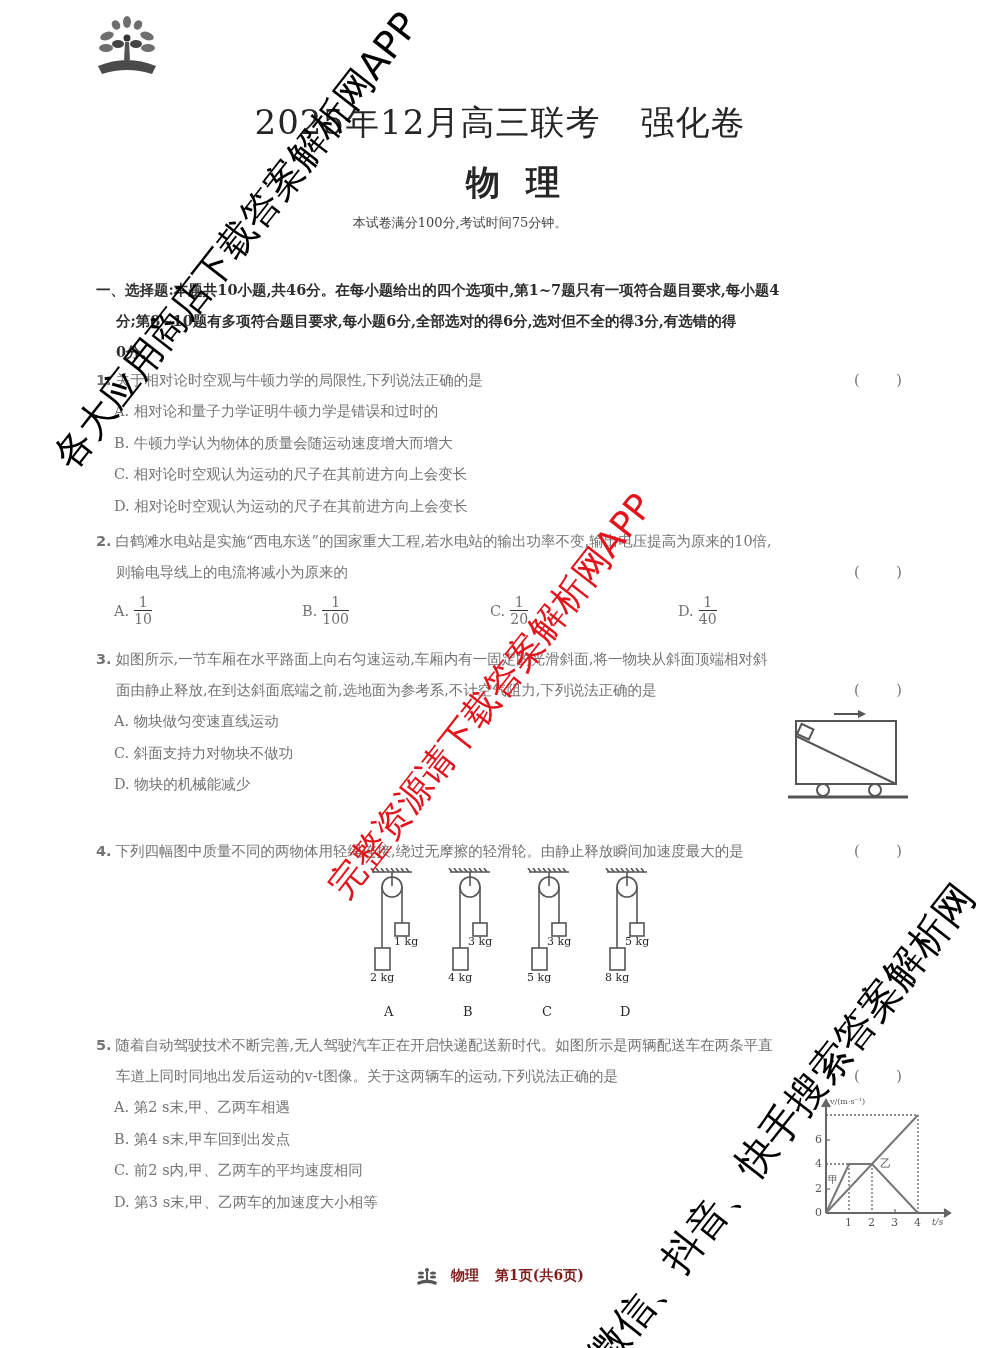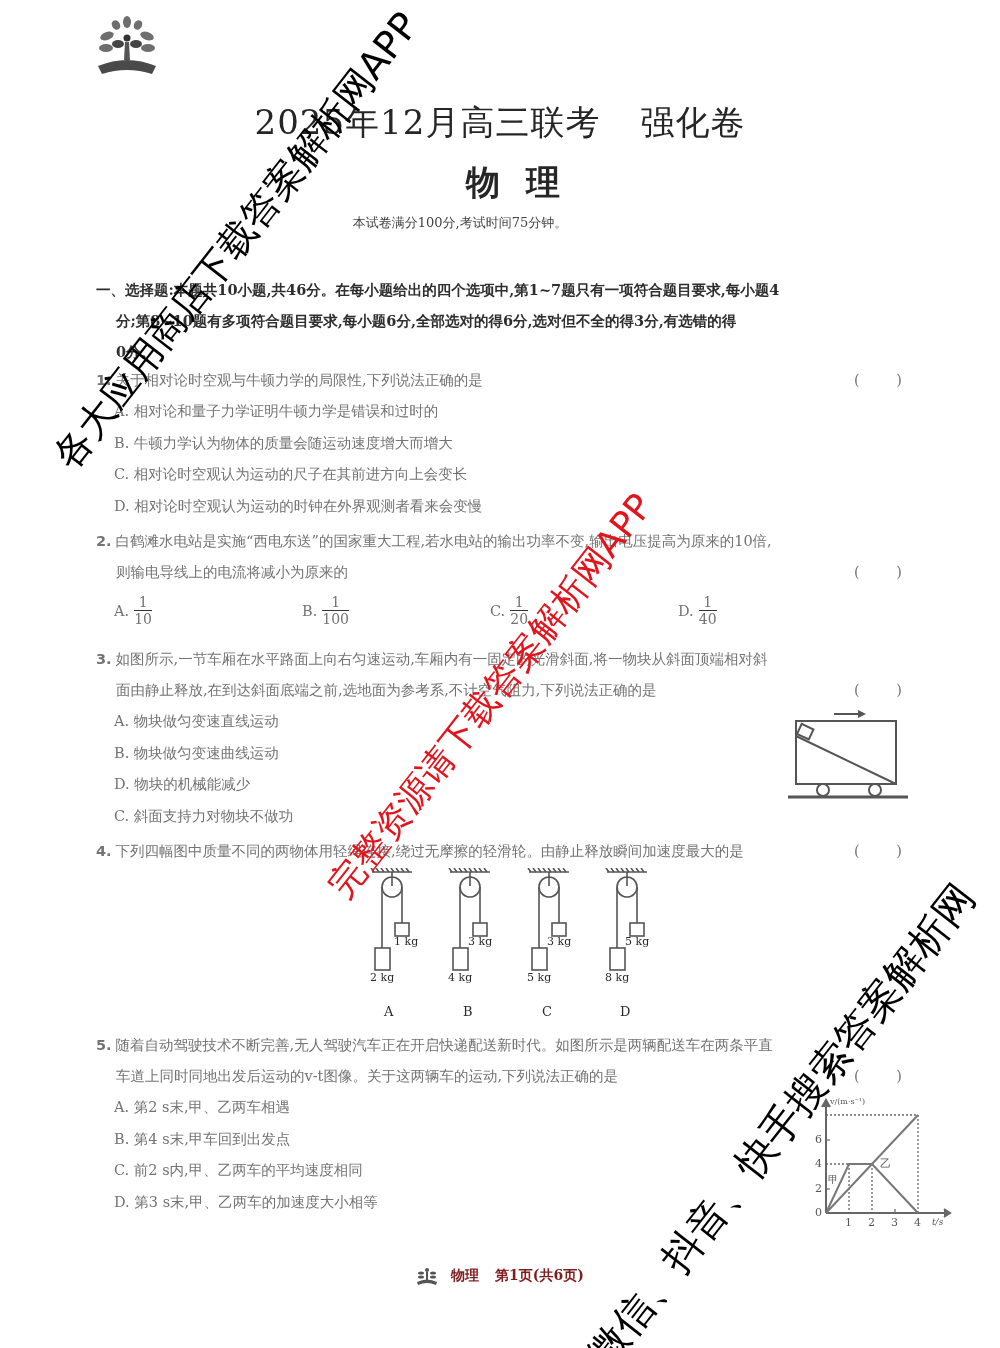--- a/index.html
+++ b/index.html
@@ -83,21 +83,21 @@
   <div class="stem">
     <span class="num">1.</span><span>关于相对论时空观与牛顿力学的局限性,下列说法正确的是</span>
     <span class="paren">
         <span>(</span>
         <span>)</span>
       </span>
   </div>
   <div class="opt">A. 相对论和量子力学证明牛顿力学是错误和过时的</div>
   <div class="opt">B. 牛顿力学认为物体的质量会随运动速度增大而增大</div>
   <div class="opt">C. 相对论时空观认为运动的尺子在其前进方向上会变长</div>
-  <div class="opt">D. 相对论时空观认为运动的时钟在外界观测者看来会变慢</div>
+  <div class="opt">D. 相对论时空观认为运动的尺子在其前进方向上会变长</div>
 </div>
 
 <div class="q" style="top:526px;">
   <div class="stem">
     <span class="num">2.</span><span>白鹤滩水电站是实施“西电东送”的国家重大工程,若水电站的输出功率不变,输出电压提高为原来的10倍,</span>
   </div>
   <div class="stem">
     <span class="cont">则输电导线上的电流将减小为原来的</span>
     <span class="paren">
         <span>(</span>
@@ -145,23 +145,22 @@
     <span class="num">3.</span><span>如图所示,一节车厢在水平路面上向右匀速运动,车厢内有一固定的光滑斜面,将一物块从斜面顶端相对斜</span>
   </div>
   <div class="stem">
     <span class="cont">面由静止释放,在到达斜面底端之前,选地面为参考系,不计空气阻力,下列说法正确的是</span>
     <span class="paren">
         <span>(</span>
         <span>)</span>
       </span>
   </div>
   <div class="opt">A. 物块做匀变速直线运动</div>
-  <div class="opt">B. 物块做匀变速曲线运动</div>
+  <div class="opt">C. 斜面支持力对物块不做功</div>
   <div class="opt">D. 物块的机械能减少</div>
-  <div class="opt">C. 斜面支持力对物块不做功</div>
 </div>
 
 <svg class="diagram" style="left:786px; top:706px;" width="124" height="96">
   <g stroke="#555" stroke-width="2" fill="none">
     <line x1="48" y1="8" x2="72" y2="8"></line>
     <path d="M72 4 L80 8 L72 12 Z" fill="#555" stroke="none"></path>
     <rect x="10" y="15" width="100" height="63"></rect>
     <line x1="10" y1="30" x2="110" y2="78"></line>
     <rect x="13" y="20" width="13" height="11" transform="rotate(25 19 25)"></rect>
     <circle cx="37" cy="84" r="6"></circle>

